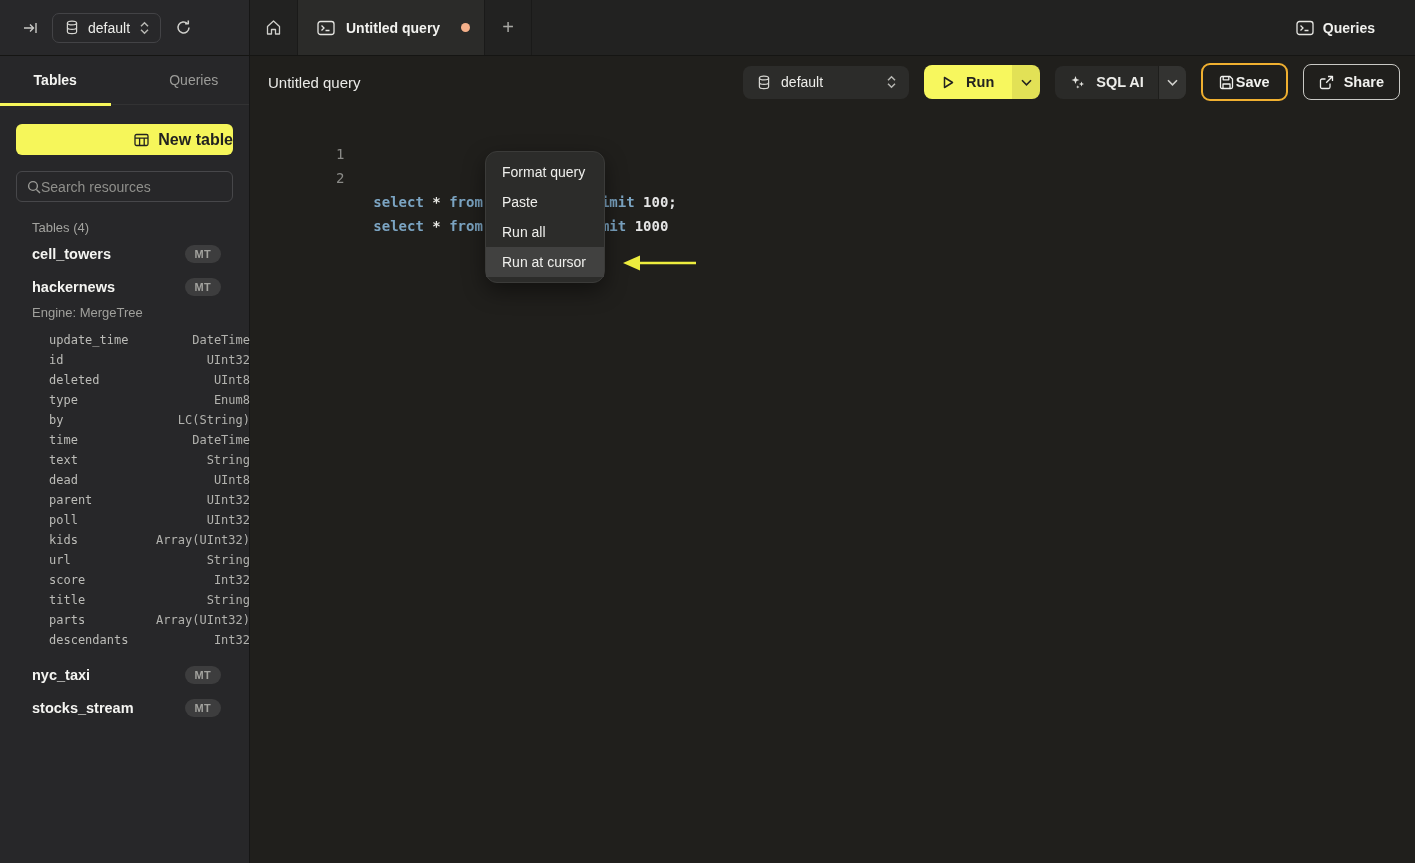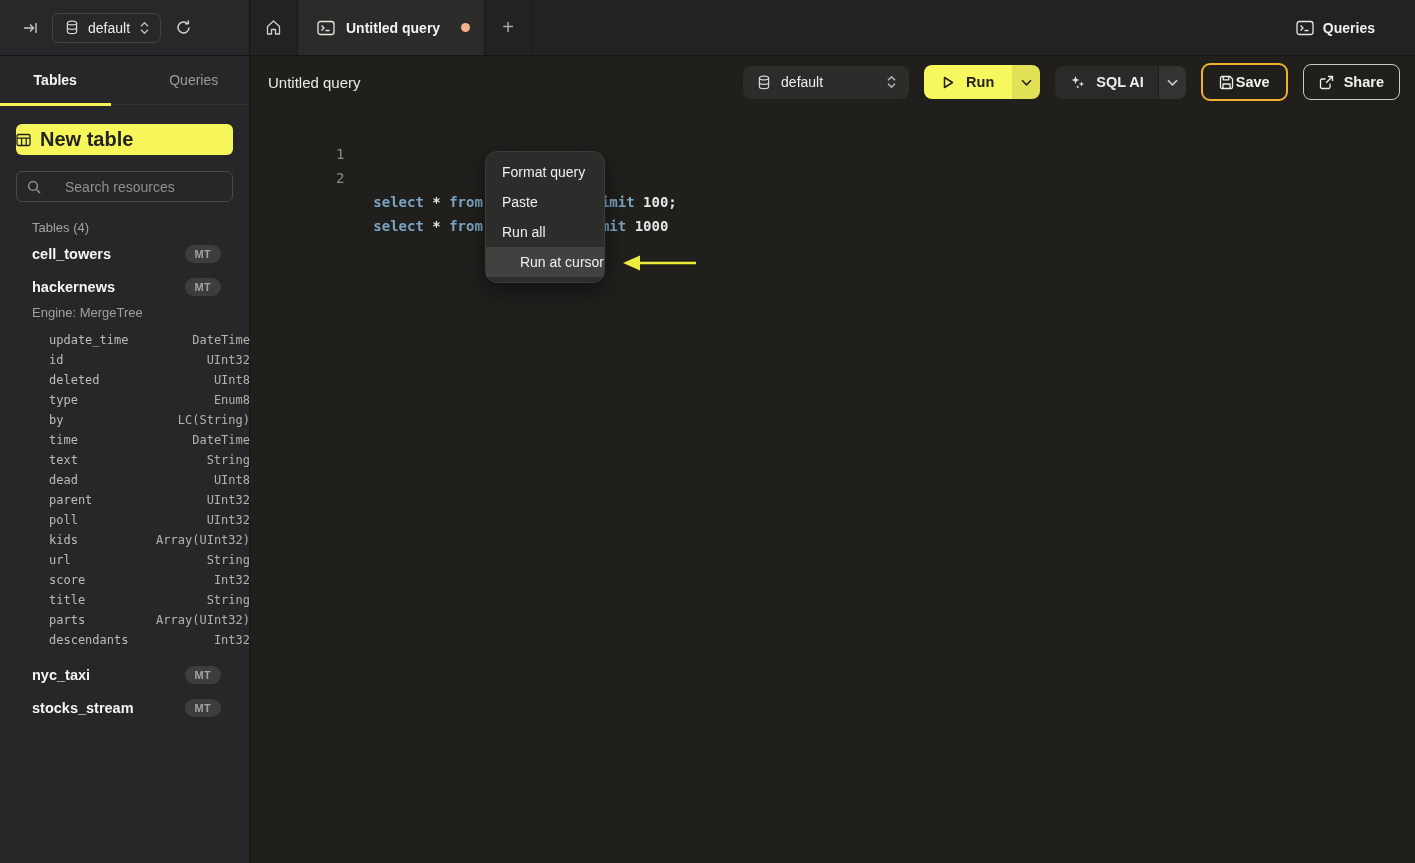--- a/index.html
+++ b/index.html
@@ -22,22 +22,22 @@
   .topbar-right { display:flex; align-items:center; padding-right:40px; }
   .queries-btn { display:flex; align-items:center; gap:9px; color:#f0f0ed; font-size:14px; font-weight:600; cursor:pointer; background:none; border:none; }
 
   
   .sidebar { position:absolute; left:0; top:56px; width:250px; height:807px; background:#272729; border-right:1px solid #161616; }
   .side-tabs { display:flex; height:49px; border-bottom:1px solid #323233;gap:28px; }
   .side-tab { flex:1; display:flex; align-items:center; justify-content:center; font-size:14px; cursor:pointer; position:relative; }
   .side-tab.active { color:#f4f4f1; font-weight:600; }
   .side-tab.inactive { color:#9c9c99; }
   .side-tab.active::after { content:""; position:absolute; left:0; right:0; bottom:-2px; height:3px; background:#f6f65a; }
-  .newtable-btn { position:absolute; left:16px; top:68px; width:217px; height:31px; background:#f6f65a; border:none; border-radius:6px; display:flex; align-items:center; justify-content:flex-start; gap:9px; color:#222220; font-size:20px; font-weight:600; cursor:pointer; }
-  .search-box { position:absolute; left:16px; top:115px; width:217px; height:31px; border:1px solid #47474a; border-radius:6px; display:flex; align-items:center; gap:24px; padding:0 10px; color:#8f8f8b; }
+  .newtable-btn { position:absolute; left:16px; top:68px; width:217px; height:31px; background:#f6f65a; border:none; border-radius:6px; display:flex; align-items:center; justify-content:flex-end; gap:9px; color:#222220; font-size:16px; font-weight:600; cursor:pointer; }
+  .search-box { position:absolute; left:16px; top:115px; width:217px; height:31px; border:1px solid #47474a; border-radius:6px; display:flex; align-items:center; gap:0; padding:0 10px; color:#8f8f8b; }
   .search-box input { flex:1; background:transparent; border:none; outline:none; color:#d8d8d4; font-size:14px; font-family:"Liberation Sans",sans-serif; }
   .search-box input::placeholder { color:#8f8f8b; }
   .section-label { position:absolute; left:32px; top:164px; font-size:13px; color:#a3a39f; }
   .tbl-row { position:absolute; left:0; width:250px; height:24px; display:flex; align-items:center; padding:0 29px 0 32px; cursor:pointer; }
   .tbl-name { flex:1; font-size:14.5px; font-weight:600; color:#f4f4f1; }
   .mt-badge { background:#3d3d3e; color:#a2a29e; font-size:11px; font-weight:600; padding:3px 10px; border-radius:11px; letter-spacing:.3px; }
   .engine-line { position:absolute; left:32px; font-size:13px; color:#a0a09c; }
   .col-row { position:absolute; left:49px; width:201px; height:20px; display:flex; align-items:center; justify-content:space-between; font-family:"DejaVu Sans Mono",monospace; font-size:12px; color:#bcbcb8; }
   .col-type { color:#b2b2ae; }
 
@@ -64,21 +64,21 @@
   .code { position:absolute; left:38px; }
   .tok-kw { color:#7ba4c2; }
   .tok-plain { color:#e9e9e5; }
   .tok-ident { color:#f3f3f0; }
   .tok-num { color:#e5e5e5;margin-top:32px; }
   .tok-sel { background:#424240; }
 
   
   .ctx-menu { position:absolute; left:234px; top:95px; width:120px; background:#2c2c2a; border:1px solid #3b3b39; border-radius:12px; padding:5px 0; box-shadow:0 8px 22px rgba(0,0,0,.45); z-index:10; }
   .ctx-item { height:30px; line-height:30px; padding-left:16px; font-size:14px; color:#efefec; cursor:pointer; white-space:nowrap; }
-  .ctx-item.active { background:#414140;text-align:right; }
+  .ctx-item.active { background:#414140; }
 
   .annot-arrow { position:absolute; left:369px; top:194px; z-index:11; }
 
   svg { display:block; }
 </style>
 </head>
 <body>
 
 <div class="screen">
 

